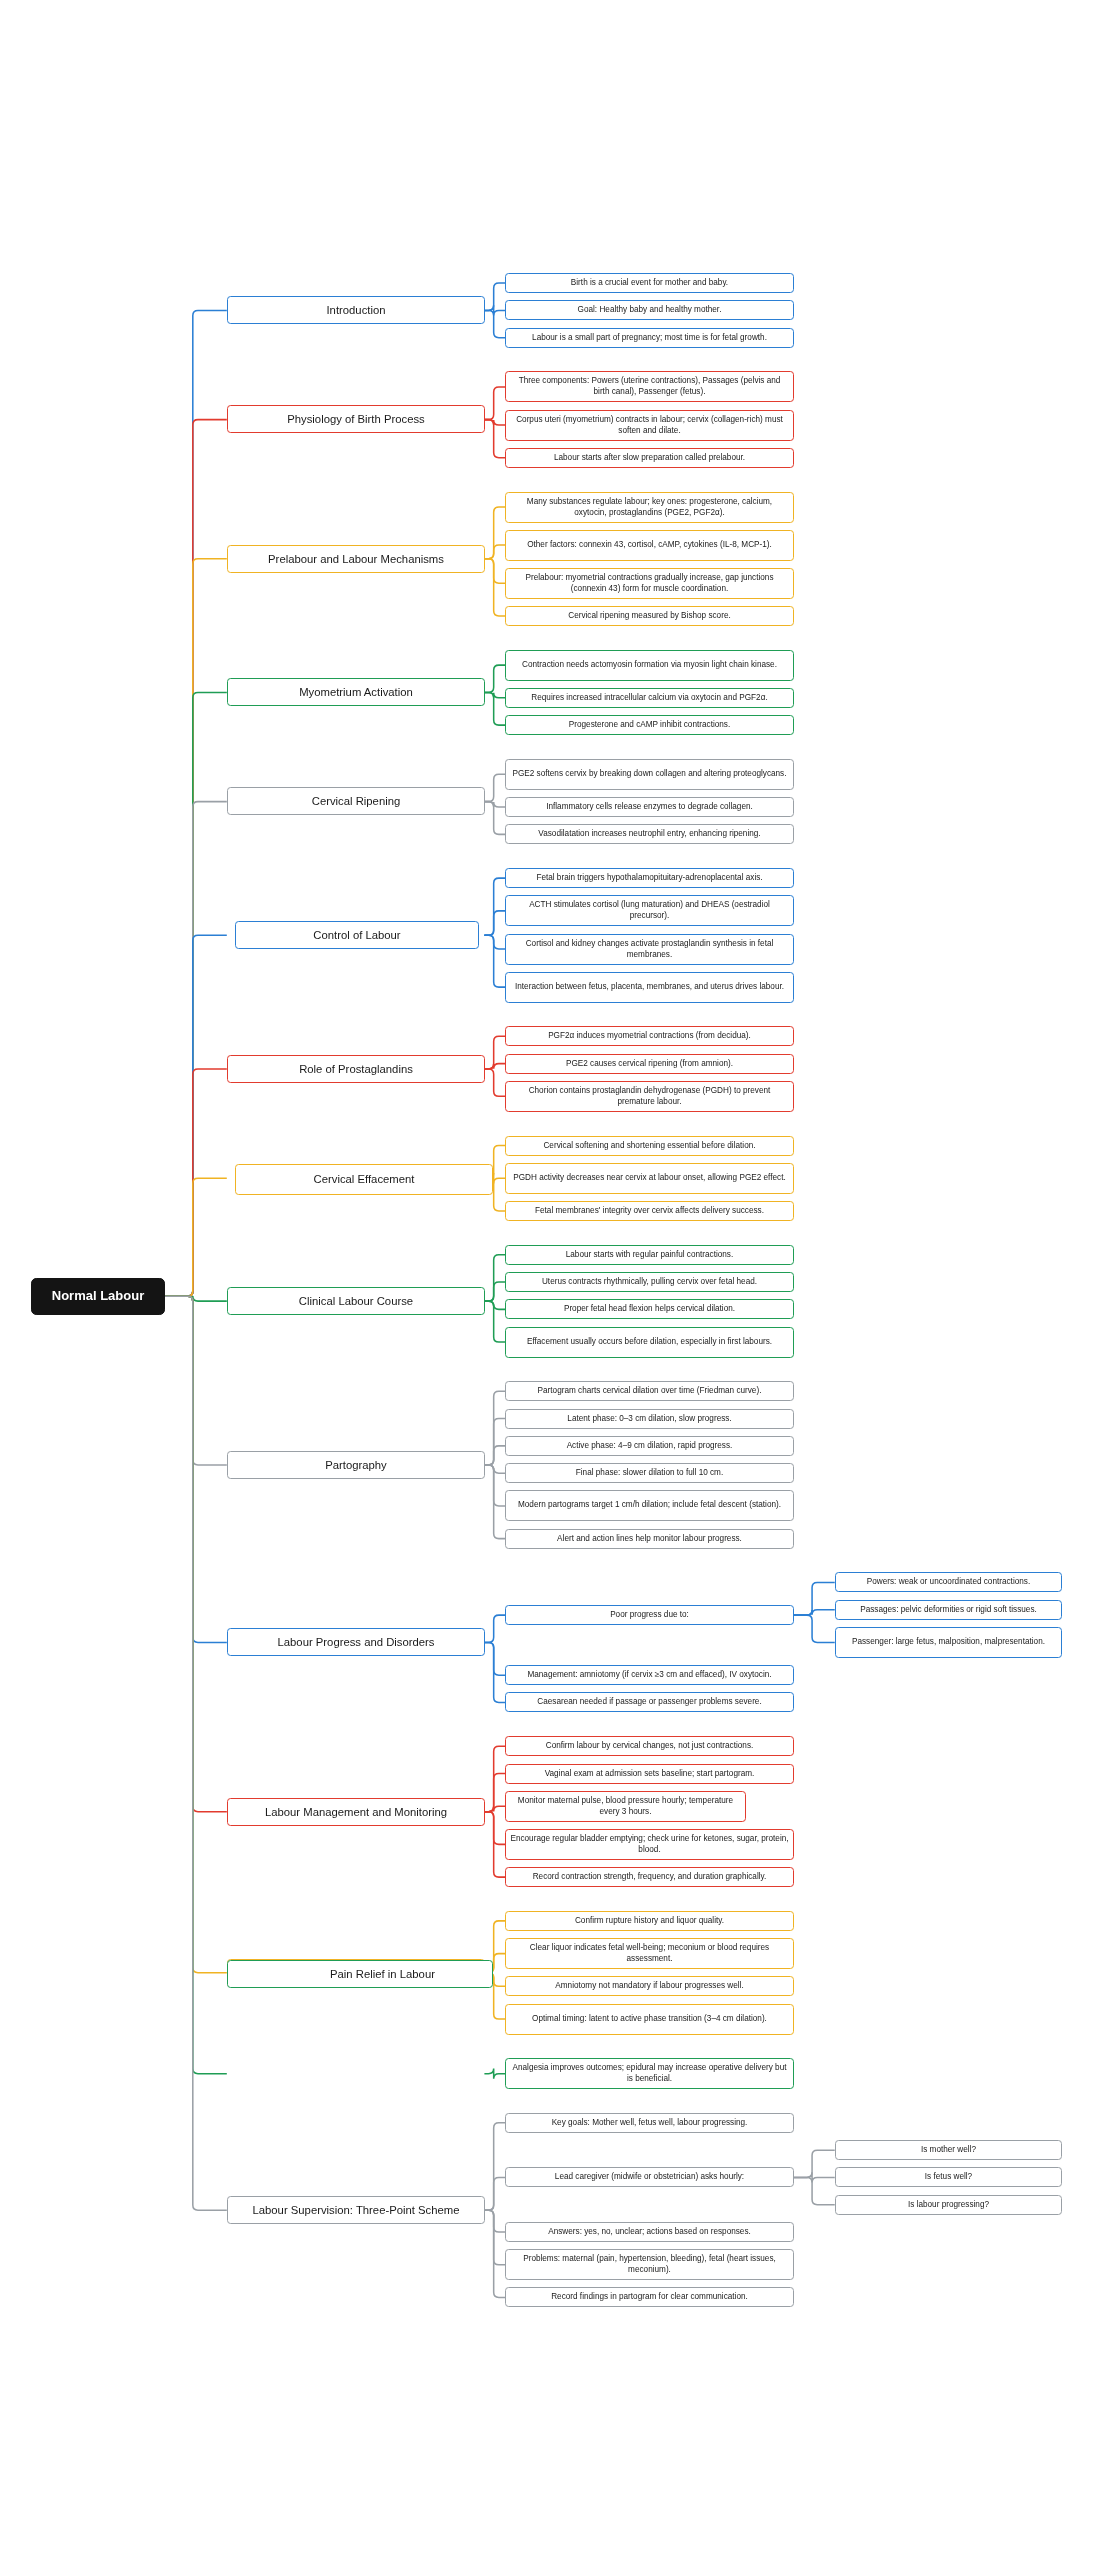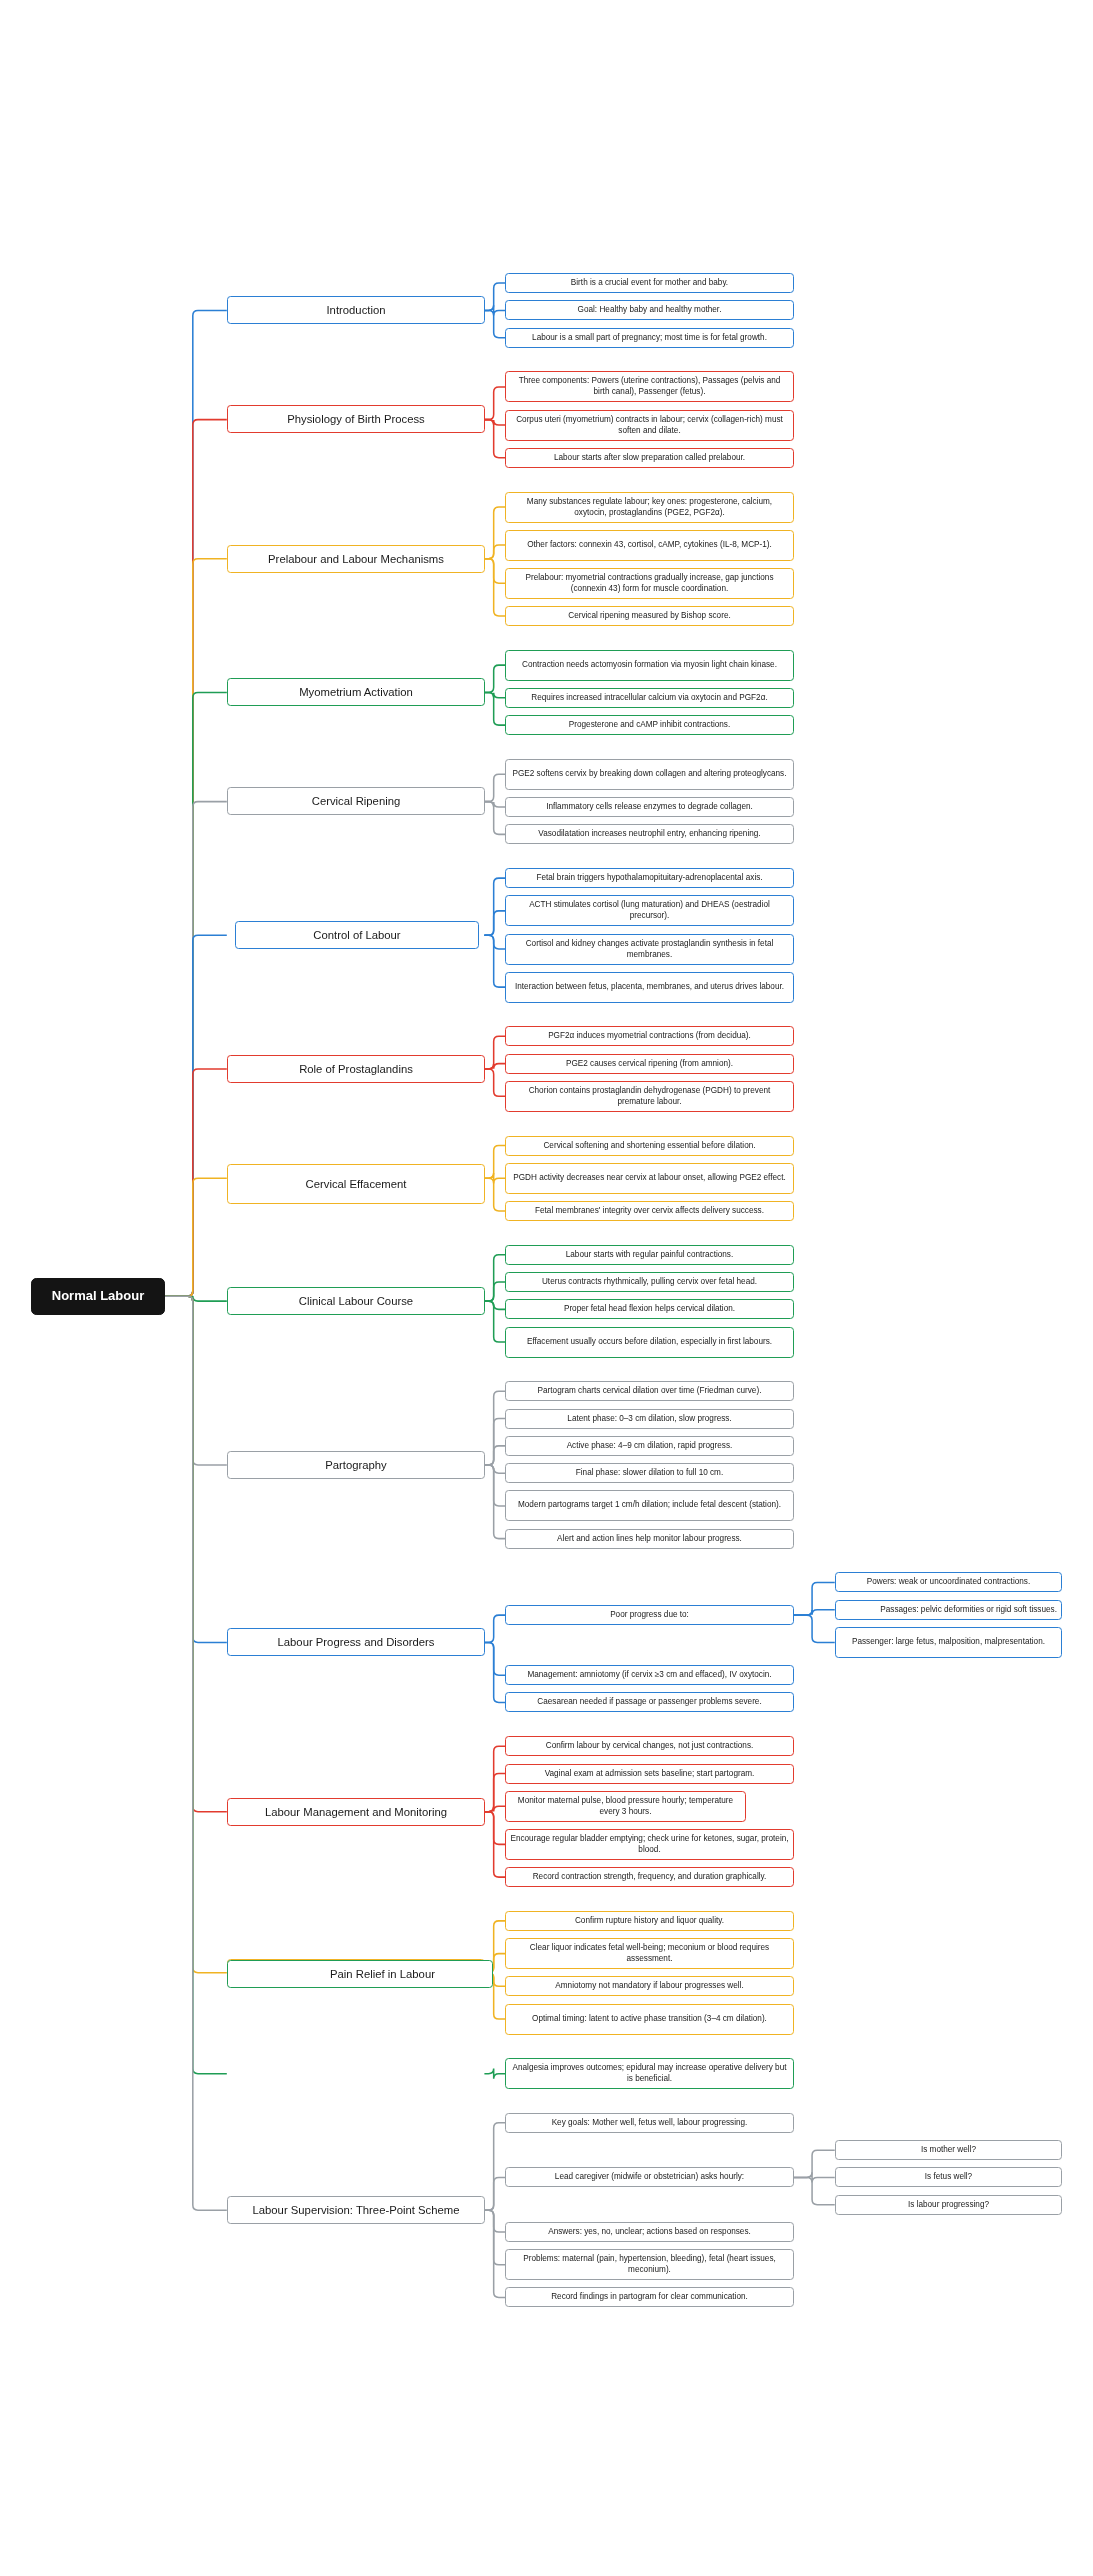--- a/index.html
+++ b/index.html
@@ -179,21 +179,21 @@
       </div>
       <div class="node leaf" style="left: 505px; top: 1026px; width: 289px; height: 20px; border-color: rgb(226, 59, 46);">
         <span>PGF2α induces myometrial contractions (from decidua).</span>
       </div>
       <div class="node leaf" style="left: 505px; top: 1054px; width: 289px; height: 20px; border-color: rgb(226, 59, 46);">
         <span>PGE2 causes cervical ripening (from amnion).</span>
       </div>
       <div class="node leaf" style="left: 505px; top: 1081px; width: 289px; height: 31px; border-color: rgb(226, 59, 46);">
         <span>Chorion contains prostaglandin dehydrogenase (PGDH) to prevent premature labour.</span>
       </div>
-      <div class="node branch" style="left: 227px; top: 1164px; width: 258px; height: 40px; border-color: rgb(240, 179, 35);">
+      <div class="node branch" style="left: 235px; top: 1164px; width: 258px; height: 31px; border-color: rgb(240, 179, 35);">
         <span>Cervical Effacement</span>
       </div>
       <div class="node leaf" style="left: 505px; top: 1136px; width: 289px; height: 20px; border-color: rgb(240, 179, 35);">
         <span>Cervical softening and shortening essential before dilation.</span>
       </div>
       <div class="node leaf" style="left: 505px; top: 1163px; width: 289px; height: 31px; border-color: rgb(240, 179, 35);">
         <span>PGDH activity decreases near cervix at labour onset, allowing PGE2 effect.</span>
       </div>
       <div class="node leaf" style="left: 505px; top: 1201px; width: 289px; height: 20px; border-color: rgb(240, 179, 35);">
         <span>Fetal membranes' integrity over cervix affects delivery success.</span>
@@ -236,21 +236,21 @@
       </div>
       <div class="node branch" style="left: 227px; top: 1628px; width: 258px; height: 28px; border-color: rgb(43, 127, 212);">
         <span>Labour Progress and Disorders</span>
       </div>
       <div class="node leaf" style="left: 505px; top: 1605px; width: 289px; height: 20px; border-color: rgb(43, 127, 212);">
         <span>Poor progress due to:</span>
       </div>
       <div class="node sub" style="left: 835px; top: 1572px; width: 227px; height: 20px; border-color: rgb(43, 127, 212);">
         <span>Powers: weak or uncoordinated contractions.</span>
       </div>
-      <div class="node sub" style="left: 835px; top: 1600px; width: 227px; height: 20px; border-color: rgb(43, 127, 212); text-align: right;">
+      <div class="node sub" style="left: 835px; top: 1600px; width: 227px; height: 20px; border-color: rgb(43, 127, 212);">
         <span>Passages: pelvic deformities or rigid soft tissues.</span>
       </div>
       <div class="node sub" style="left: 835px; top: 1627px; width: 227px; height: 31px; border-color: rgb(43, 127, 212);">
         <span>Passenger: large fetus, malposition, malpresentation.</span>
       </div>
       <div class="node leaf" style="left: 505px; top: 1665px; width: 289px; height: 20px; border-color: rgb(43, 127, 212);">
         <span>Management: amniotomy (if cervix ≥3 cm and effaced), IV oxytocin.</span>
       </div>
       <div class="node leaf" style="left: 505px; top: 1692px; width: 289px; height: 20px; border-color: rgb(43, 127, 212);">
         <span>Caesarean needed if passage or passenger problems severe.</span>

